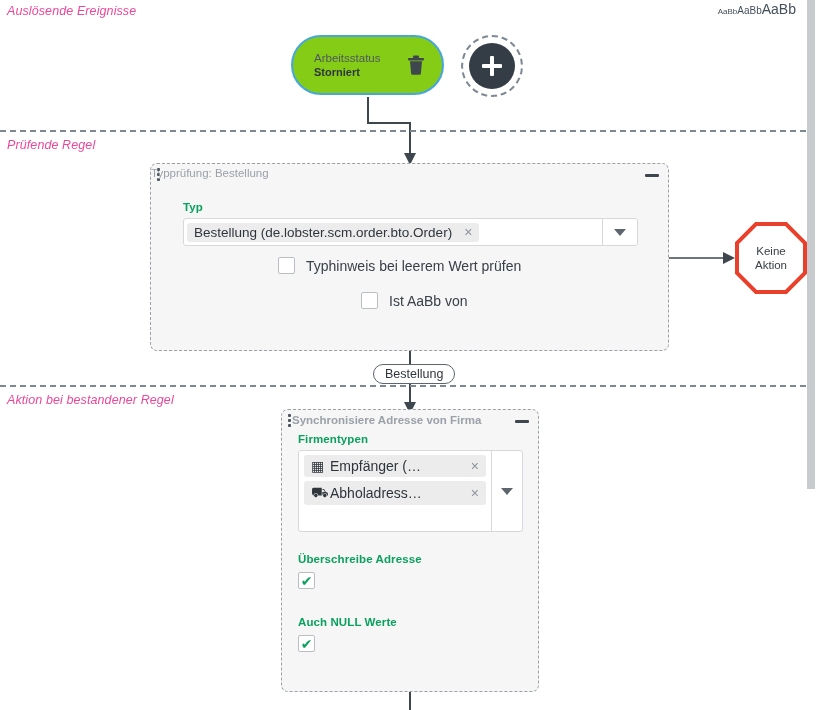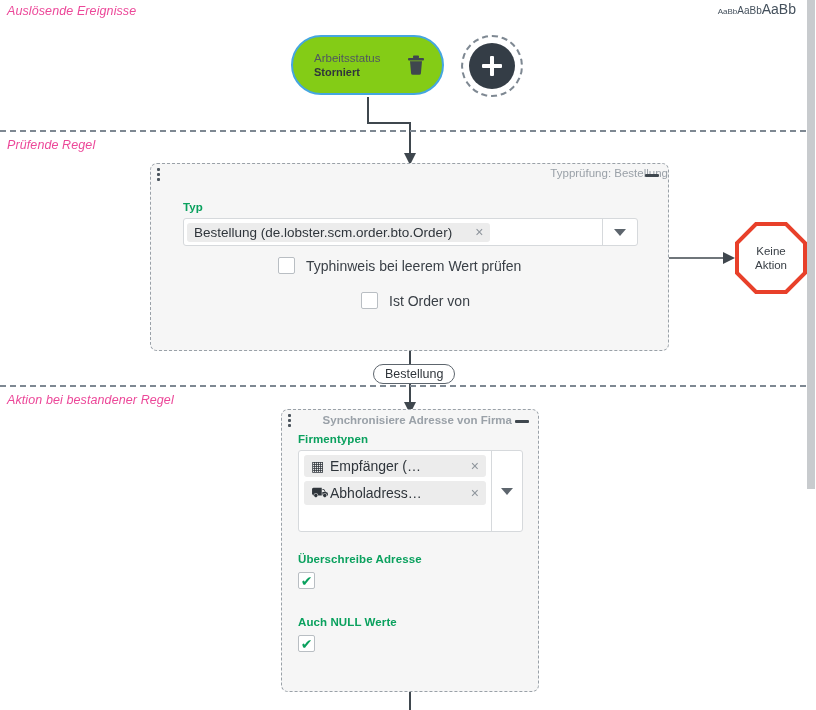--- a/index.html
+++ b/index.html
@@ -70,21 +70,21 @@
   
   .panel{
     position:absolute;
     background:#f6f6f6;
     border:1.5px dashed #9aa1a8;
     border-radius:7px;
     box-sizing:border-box;
   }
   .panel-head{position:relative;height:23px;}
   .panel-title{
-    position:absolute;left:0;right:0;top:3px;text-align:right;
+    position:absolute;left:0;right:0;top:3px;text-align:left;
     font-size:11.5px;color:#9aa1a8;white-space:nowrap;
   }
   .drag-dots{
     position:absolute;left:6px;top:4px;
     display:flex;flex-direction:column;gap:2px;cursor:grab;
   }
   .drag-dots i{display:block;width:3px;height:3px;background:#4b545d;border-radius:1px;}
   .minimize{
     position:absolute;right:9px;top:10px;width:14px;height:3px;
     background:#3f474e;border-radius:1px;cursor:pointer;
@@ -96,21 +96,21 @@
     letter-spacing:.1px;
   }
 
   
   .select-box{
     display:flex;background:#fff;border:1px solid #d6d9dc;border-radius:3px;
     box-sizing:border-box;height:28px;
   }
   .select-area{flex:1;display:flex;align-items:center;padding:0 3px;overflow:hidden;}
   .tag{
-    display:flex;align-items:center;gap:23px;
+    display:flex;align-items:center;gap:12px;
     background:#ececec;border-radius:3px;
     padding:2px 7px;font-size:13.5px;color:#2f353b;white-space:nowrap;
   }
   .tag .x{color:#8d949b;font-size:14px;line-height:1;cursor:pointer;}
   .drop-arrow{
     width:34px;border-left:1px solid #d6d9dc;
     display:flex;align-items:center;justify-content:center;cursor:pointer;
   }
   .caret{
     width:0;height:0;border-left:6px solid transparent;border-right:6px solid transparent;
@@ -241,21 +241,21 @@
             <span class="caret"></span>
           </div>
       </div>
 
       <div class="cb-row" style="margin-top:11px;padding-left:95px;align-items:flex-end;">
         <span class="cb"></span>
         <span>Typhinweis bei leerem Wert prüfen</span>
       </div>
       <div class="cb-row" style="margin-top:18px;padding-left:178px;">
         <span class="cb"></span>
-        <span>Ist Order von</span>
+        <span>Ist AaBb von</span>
       </div>
     </div>
   </div>
 
   <svg style="position:absolute;left:669px;top:248px;" width="68" height="20">
     <path d="M0,10 H54" stroke="#3f474e" stroke-width="1.6" fill="none"></path>
     <path d="M54,4 L66,10 L54,16 Z" fill="#3f474e"></path>
   </svg>
 
   <div class="octagon">

